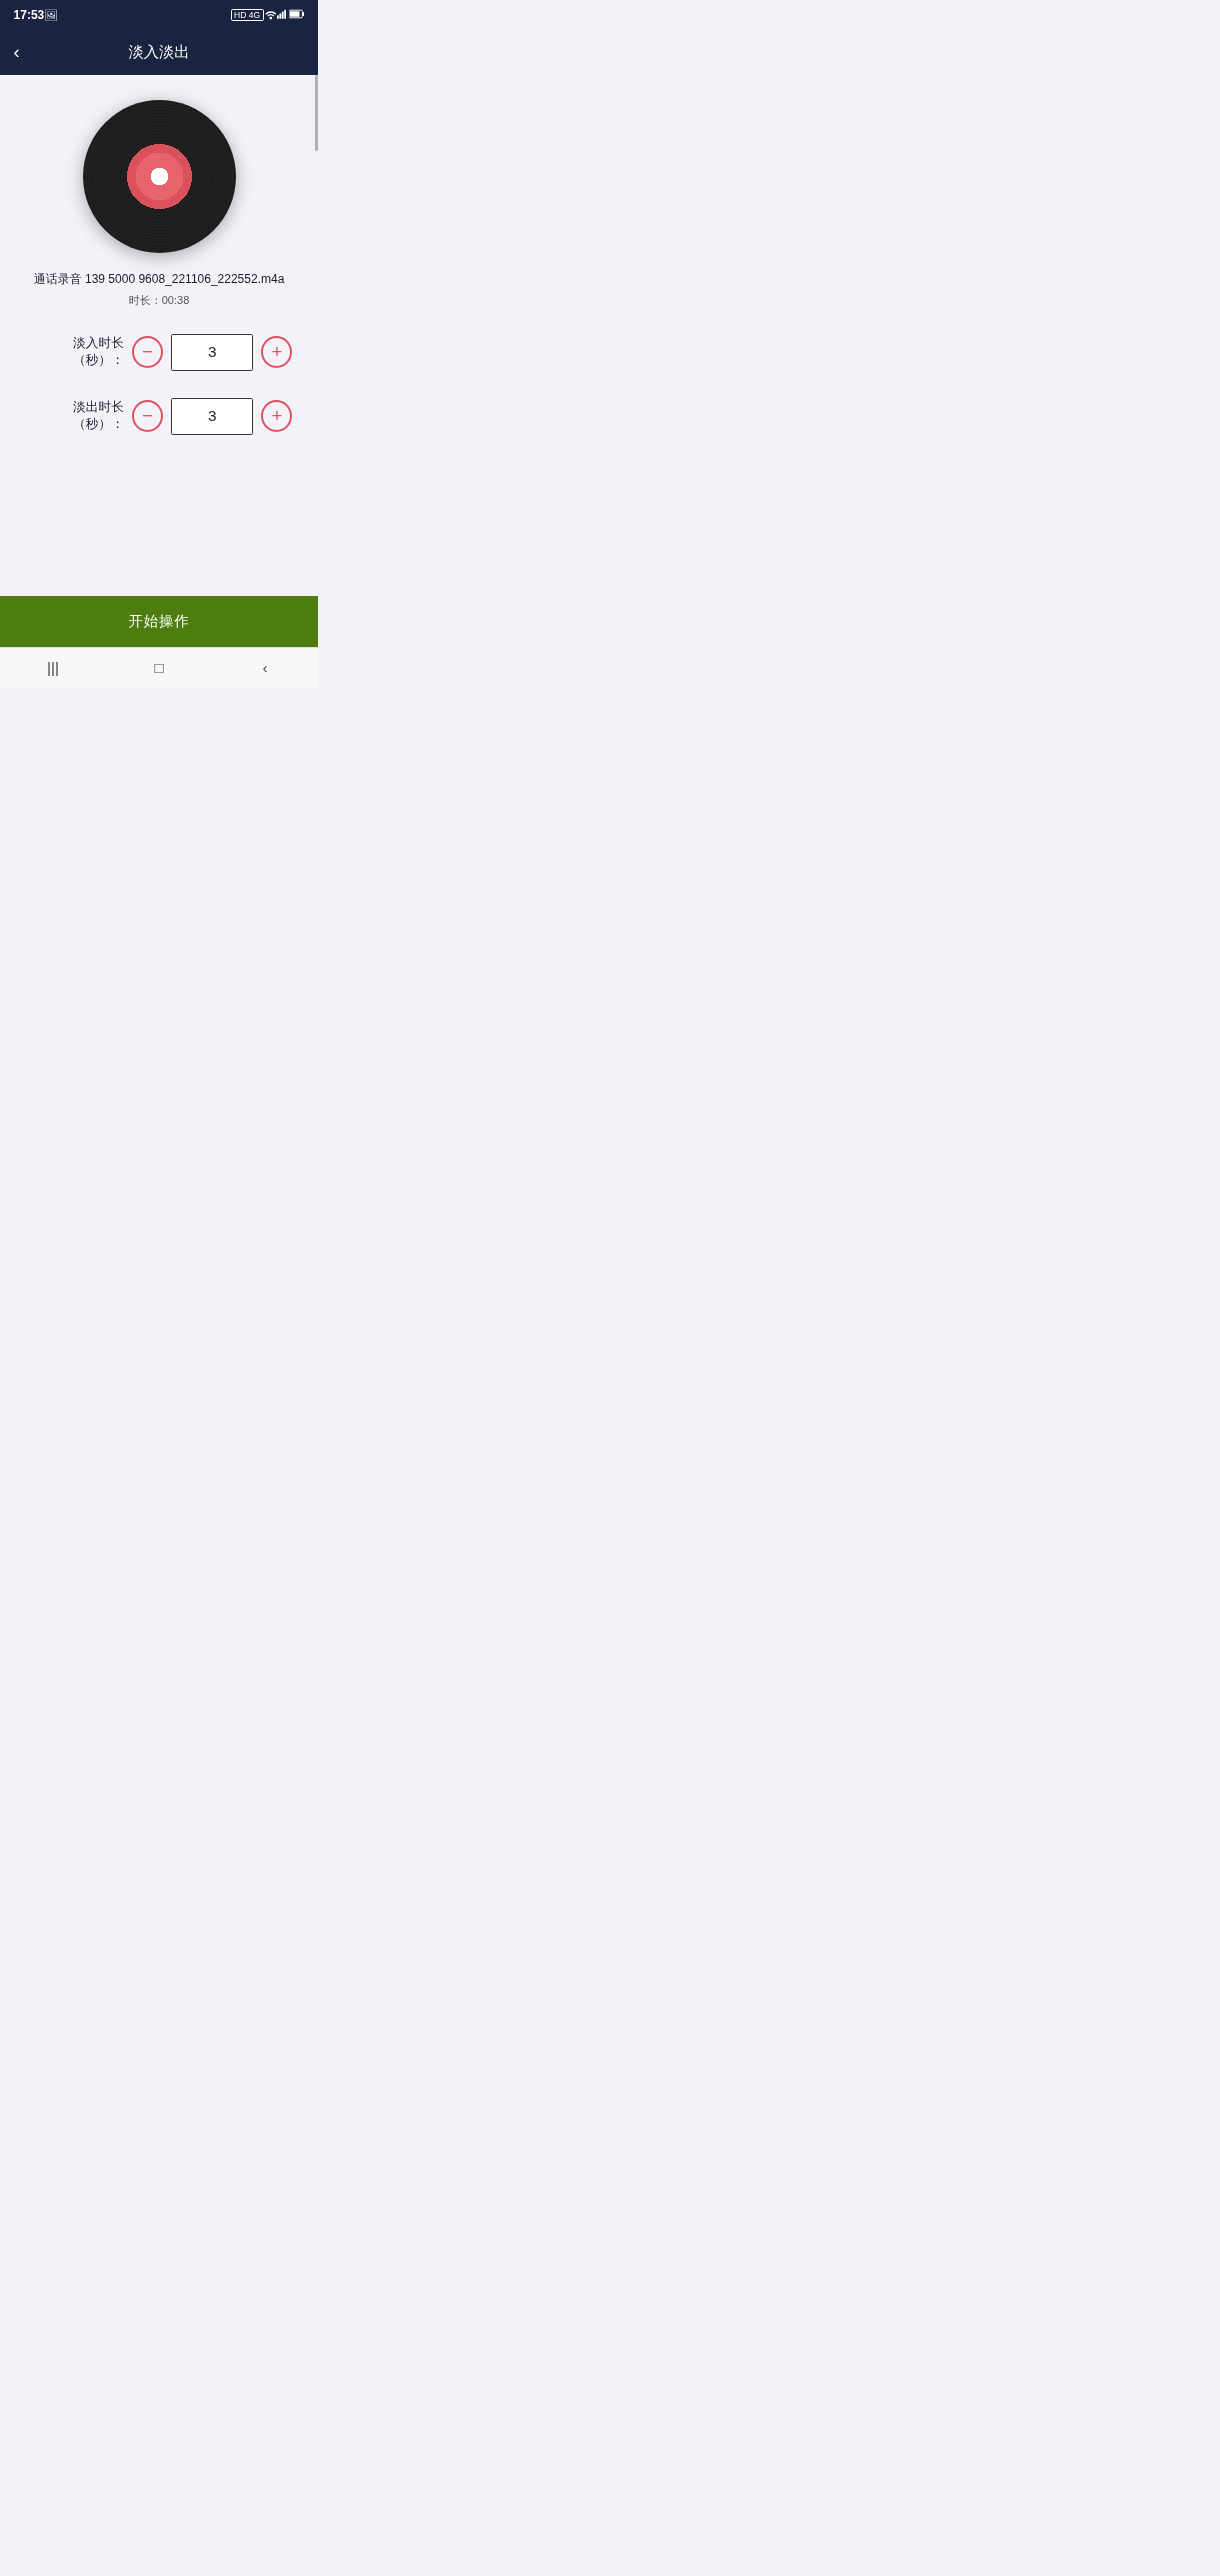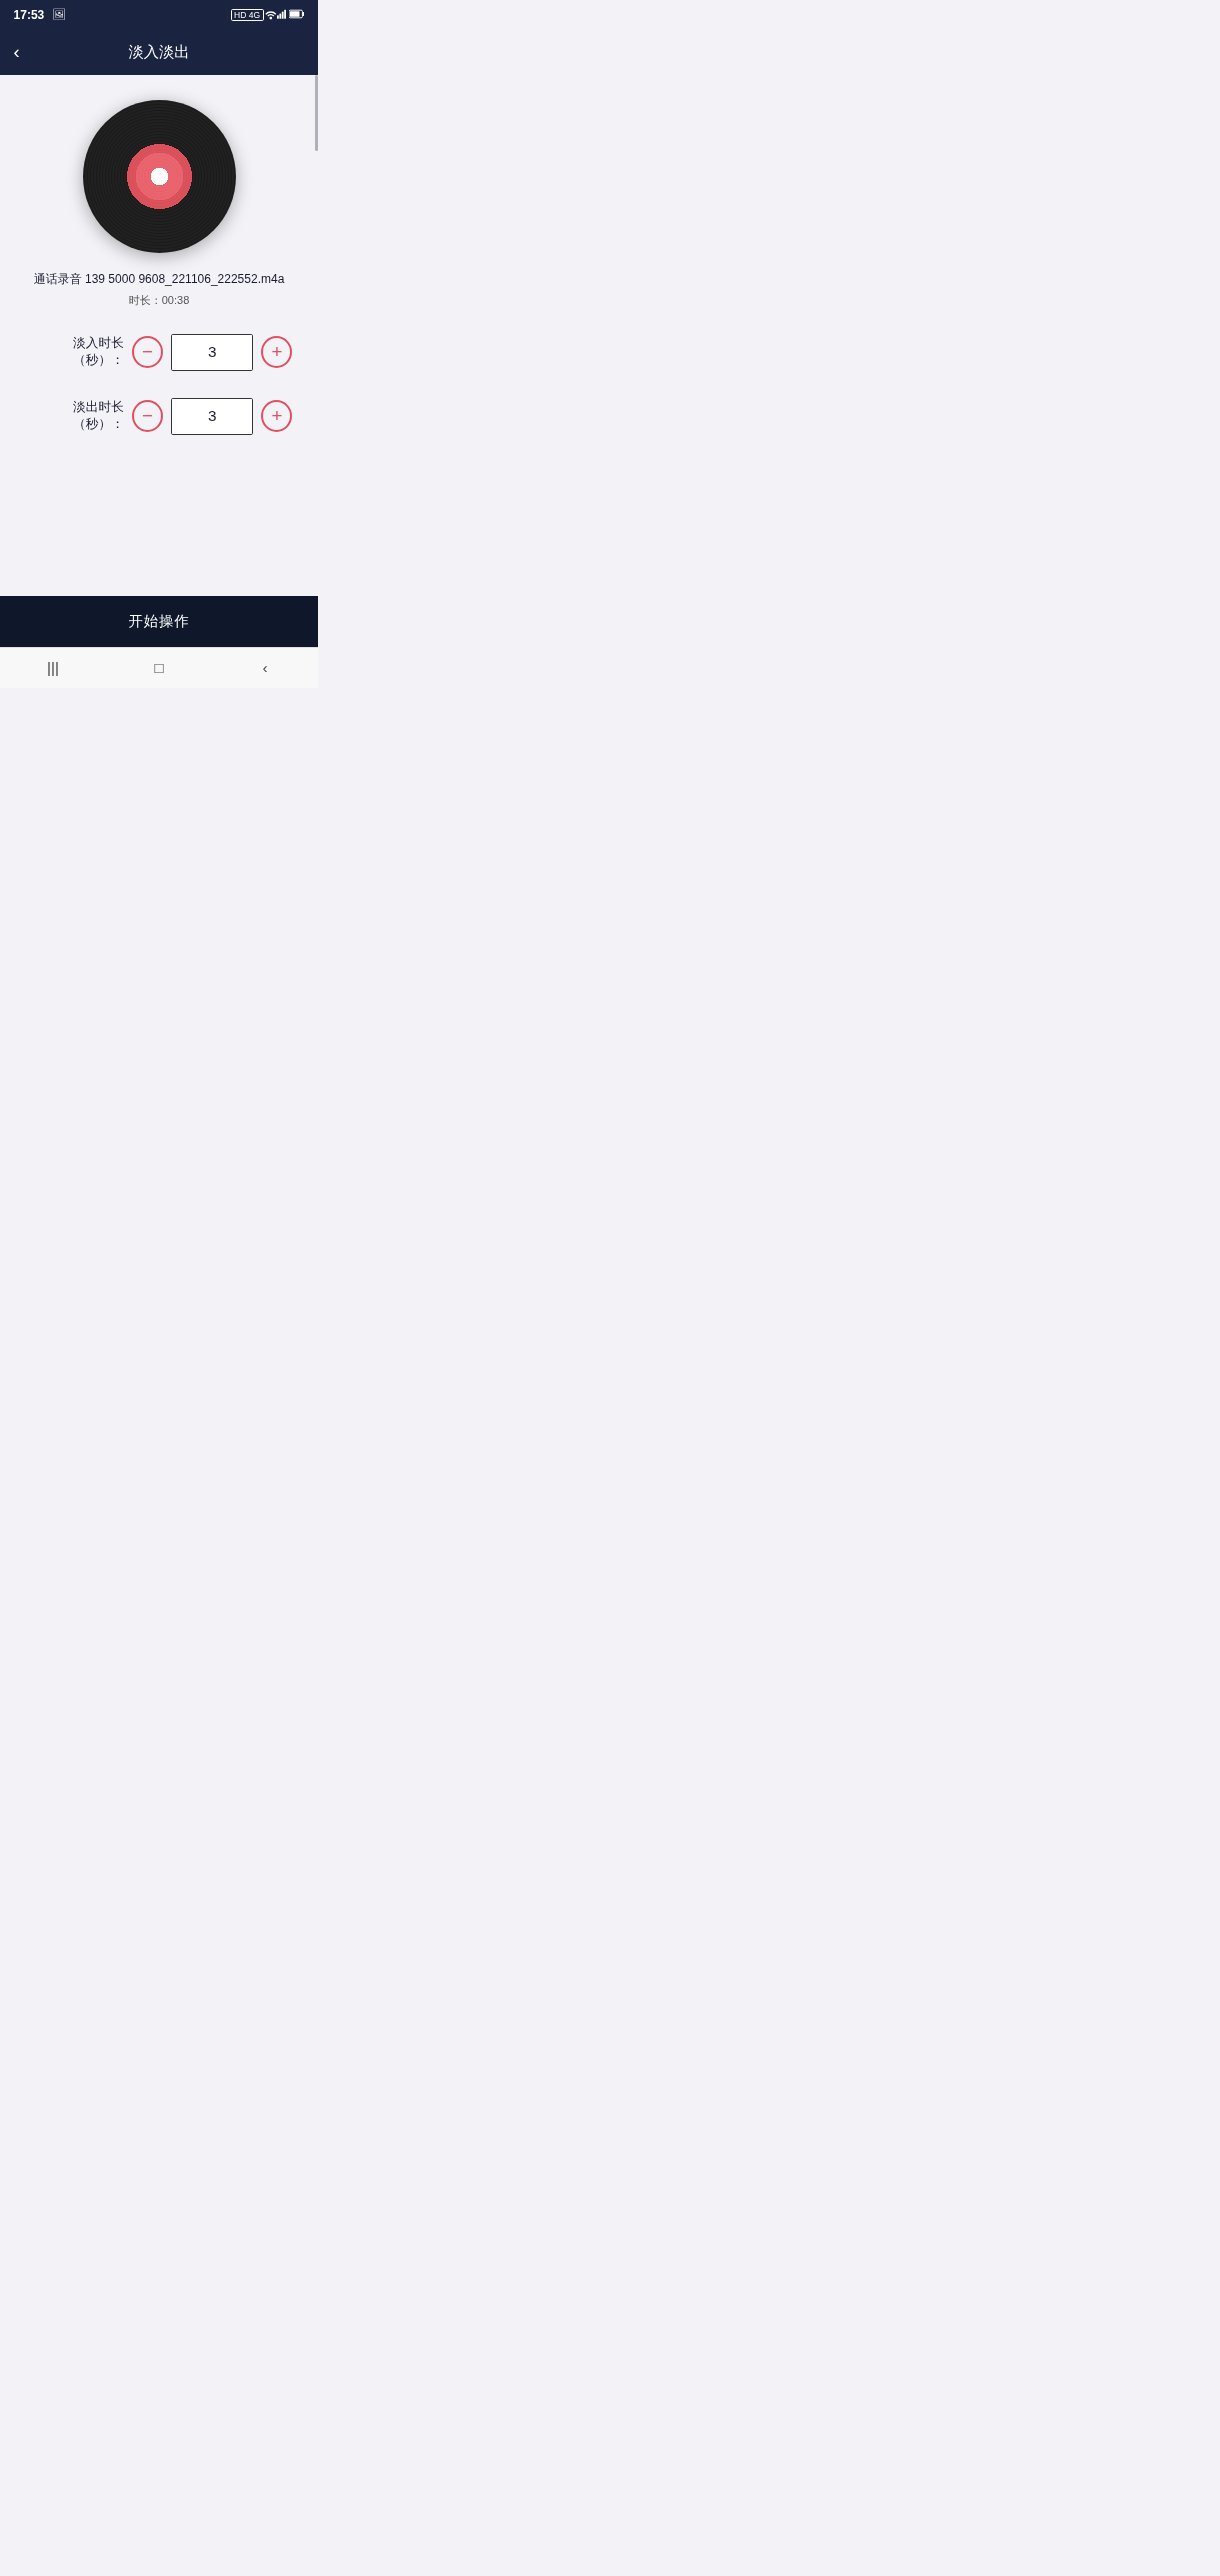--- a/index.html
+++ b/index.html
@@ -20,21 +20,21 @@
       background: #1a2340;
       color: white;
       display: flex;
       justify-content: space-between;
       align-items: center;
       padding: 5.1px 13.6px;
       height: 30.5px;
       font-size: 11px;
       font-weight: 500;
     }
-    .status-left { display: flex; gap: 8px; }
+    .status-left { display: flex; align-items: center; gap: 0; }
     .status-right { display: flex; align-items: center; gap: 0; font-size: 9.3px; }
     .status-time { font-size: 12px; font-weight: 600; }
 
     
     .header {
       background: #1a2340;
       color: white;
       display: flex;
       align-items: center;
       padding: 8.5px 13.6px;
@@ -165,21 +165,21 @@
       font-weight: 300;
       display: flex;
       align-items: center;
       justify-content: center;
       cursor: pointer;
       line-height: 1;
     }
 
     
     .bottom-bar {
-      background: #0f172a;
+      background: #4d7c0f;
       color: white;
       height: 51px;
       display: flex;
       align-items: center;
       justify-content: center;
       cursor: pointer;
       font-size: 14.4px;
       font-weight: 500;
       letter-spacing: 0.8px;
     }

